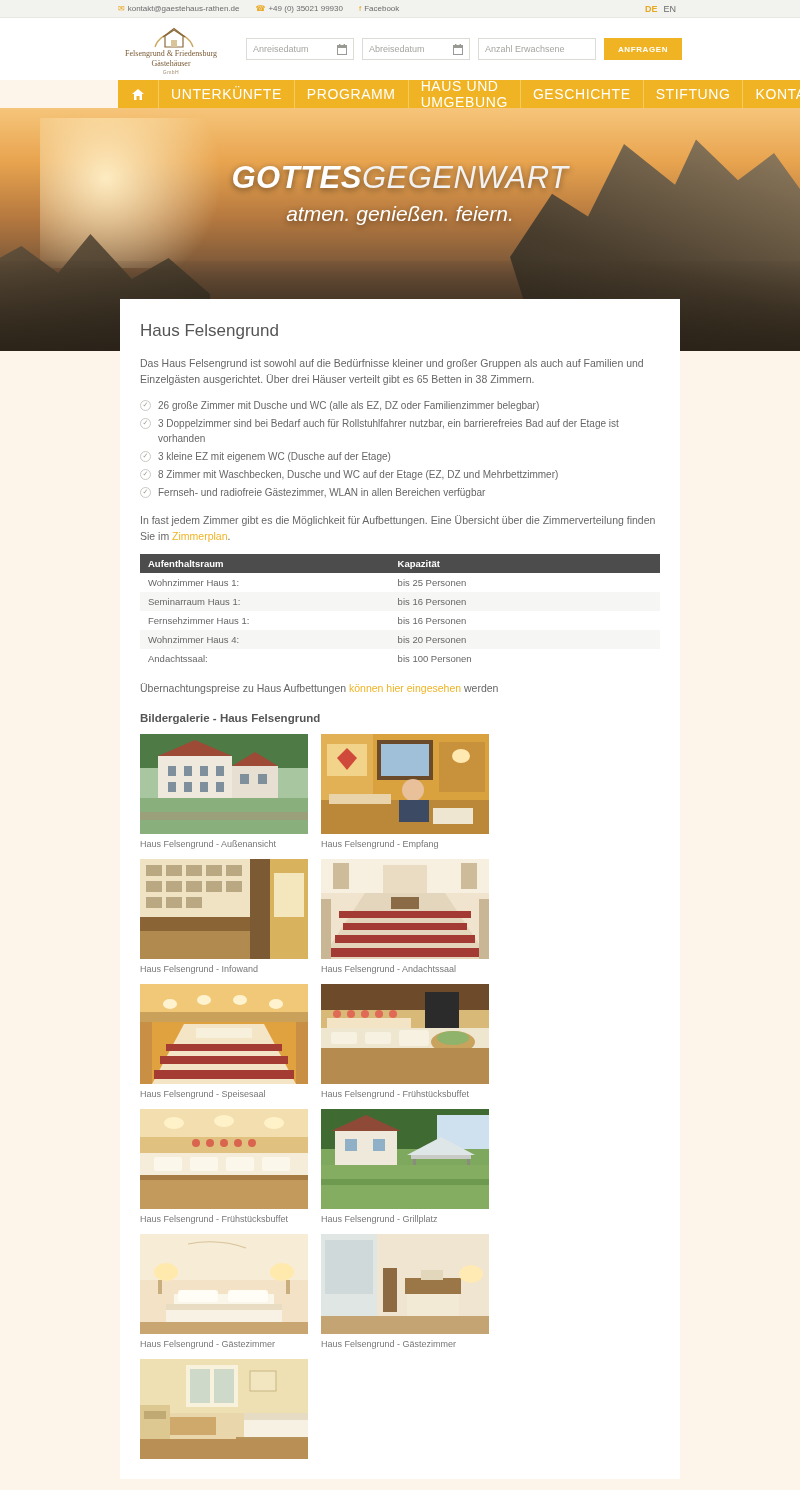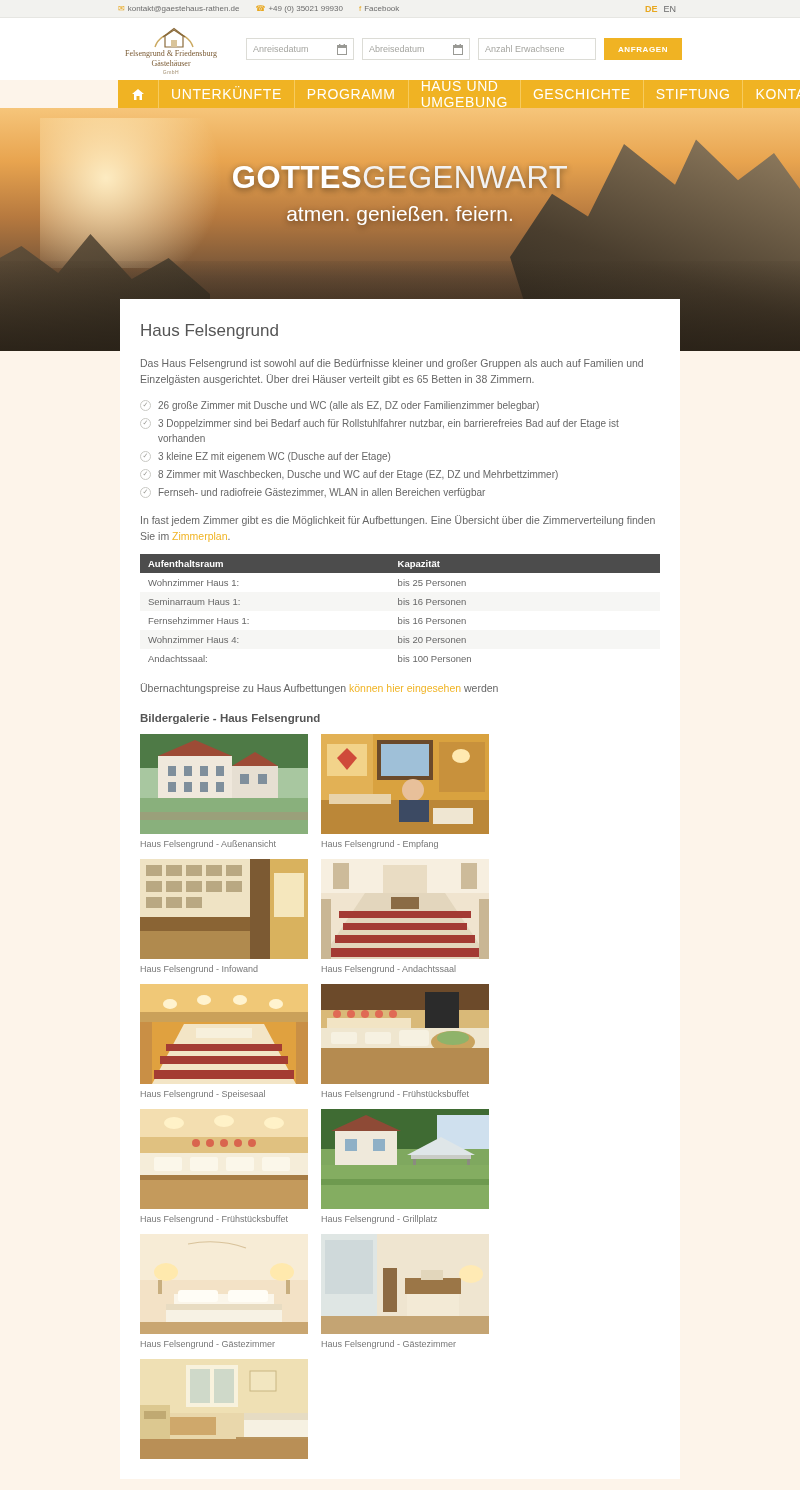--- a/index.html
+++ b/index.html
@@ -74,20 +74,21 @@
   }
   .nav .ni.home { padding: 0 14px; font-size: 12px; }
   .nav .ni.search { padding: 0 12px; font-size: 11px; border-right: none; }
 
   
   .hero {
     height: 243px;
     position: relative;
     overflow: hidden;
     background: linear-gradient(180deg,#f6c57a 0%, #e8a44f 22%, #b6793f 45%, #6e5138 70%, #3e3226 100%);
+    font-style: italic;
   }
   .hero .sun {
     position: absolute; left: 40px; top: 10px; width: 220px; height: 150px;
     background: radial-gradient(circle at 30% 40%, rgba(255,240,200,.95), rgba(255,200,110,0) 65%);
   }
   .hero .rockL {
     position: absolute; left: -20px; bottom: 0; width: 230px; height: 150px;
     background: linear-gradient(160deg,#6a5740,#2e2a20);
     clip-path: polygon(0 100%,0 45%,18% 30%,34% 48%,48% 22%,66% 52%,82% 38%,100% 62%,100% 100%);
     opacity: .92;

